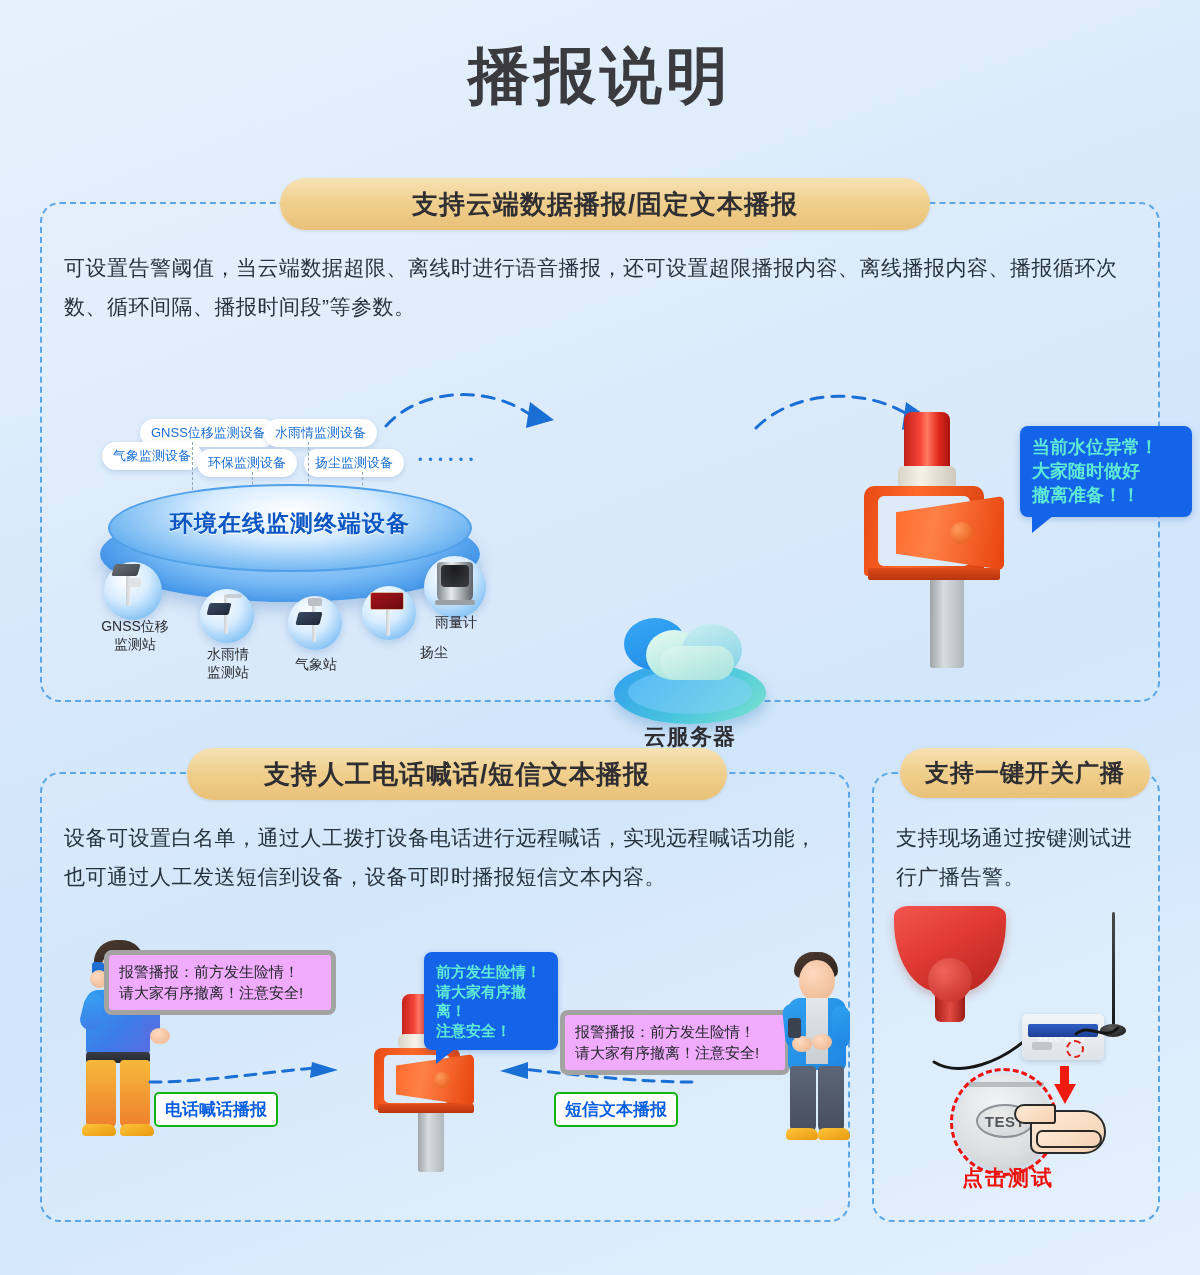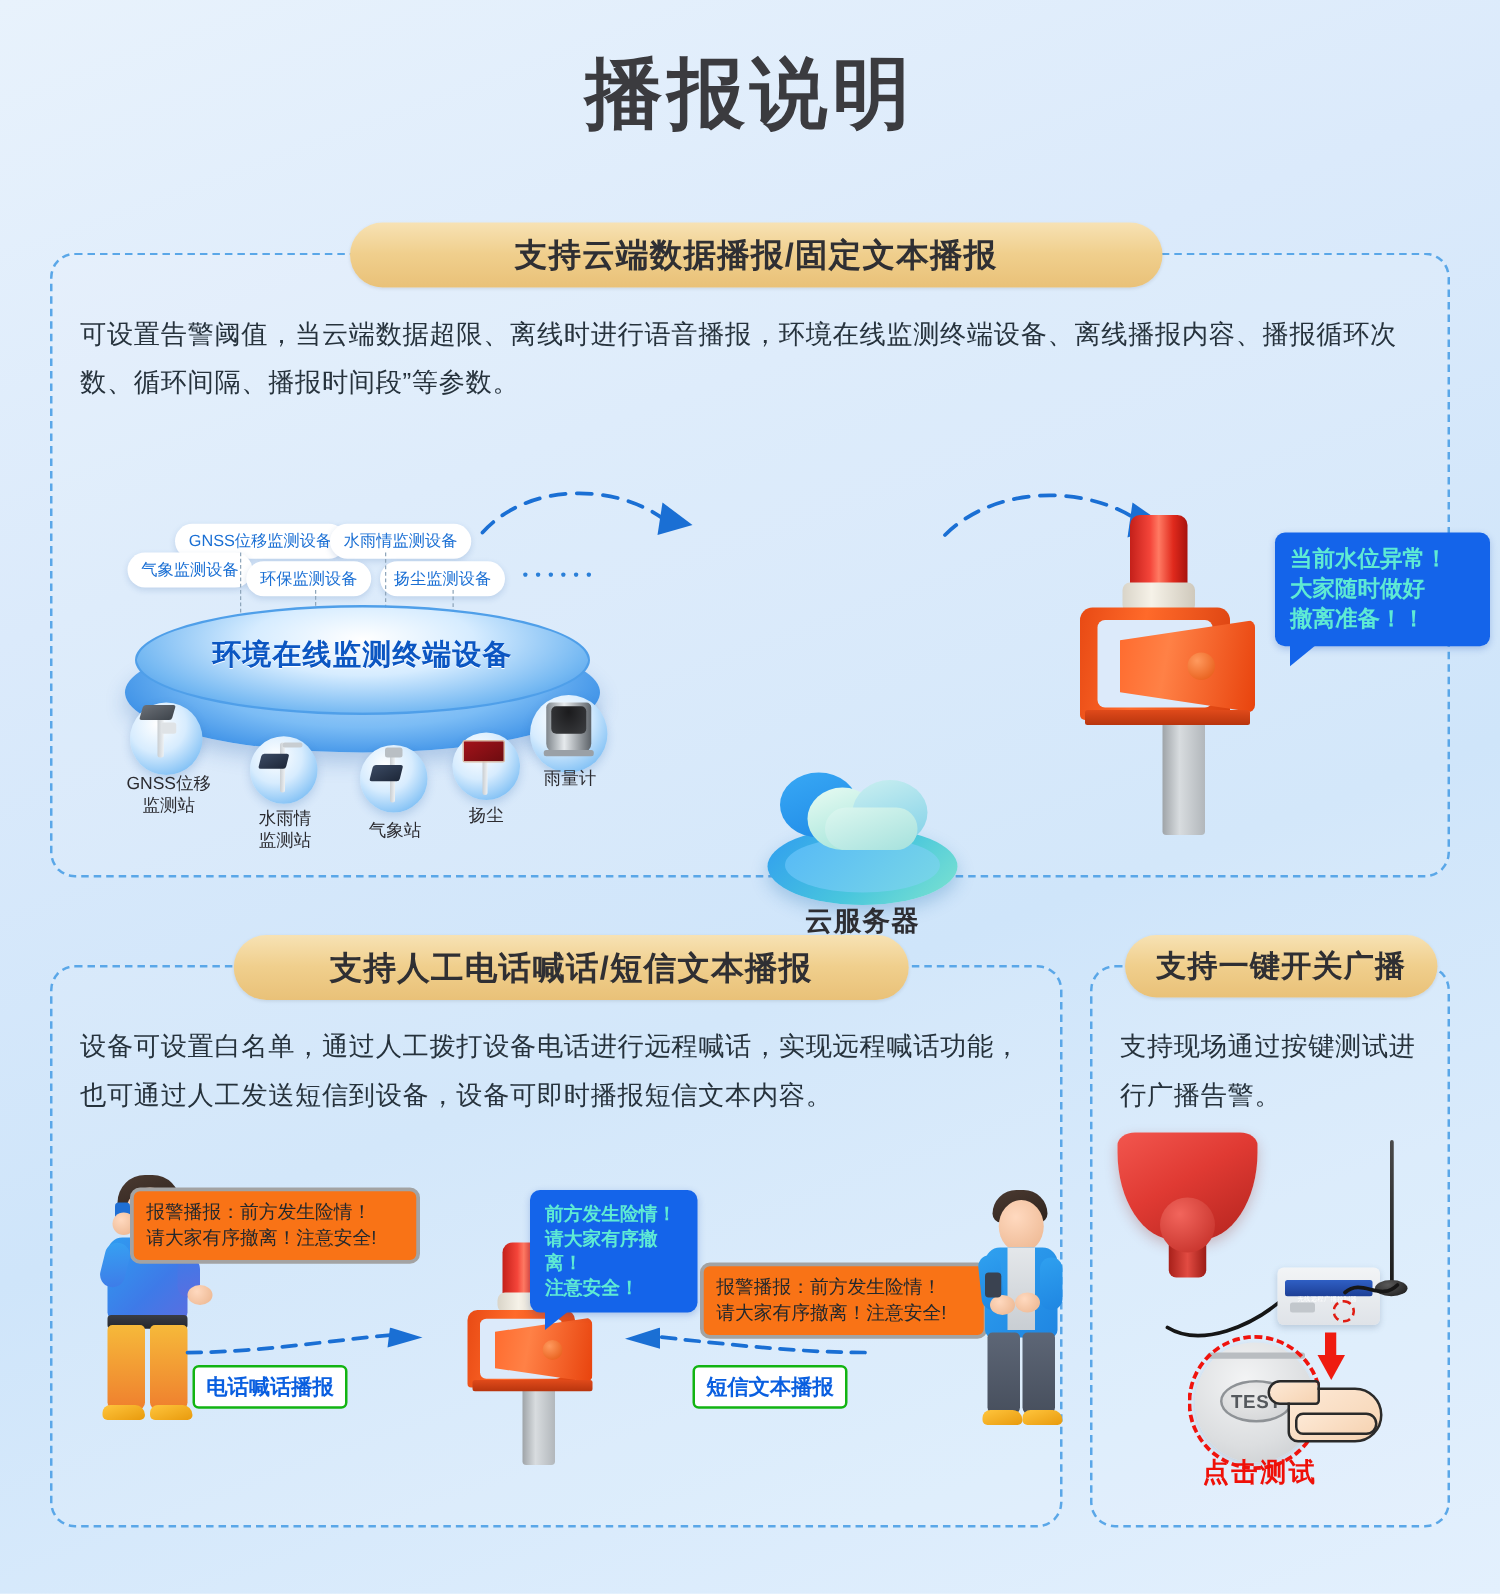--- a/index.html
+++ b/index.html
@@ -183,22 +183,22 @@
     line-height: 1.32;
     white-space: pre-line;
     box-shadow: 0 2px 6px rgba(20,70,180,0.25);
   }
   .bubble-blue .tail {
     position: absolute; width: 0; height: 0;
   }
 
   .bubble-gray {
     position: absolute;
-    background: #f97316;
-    border: 3px solid #a3a3a3;
+    background: #f0abfc;
+    border: 5px solid #a3a3a3;
     border-radius: 8px;
     color: #24282c;
     padding: 7px 10px;
     line-height: 1.38;
     white-space: pre-line;
     font-size: 15px;
   }
 
   .tag-green {
     position: absolute;
@@ -302,21 +302,21 @@
     border: 2px solid #2a2a2a;
   }
 </style>
 </head>
 <body>
 
 <div class="page-title">播报说明</div>
 
 <div class="panel" id="panel-cloud">
   <div class="badge" id="badge-cloud">支持云端数据播报/固定文本播报</div>
-  <div class="body-text" id="text-cloud">可设置告警阈值，当云端数据超限、离线时进行语音播报，环境在线监测终端设备、离线播报内容、播报循环次数、循环间隔、播报时间段”等参数。</div>
+  <div class="body-text" id="text-cloud">可设置告警阈值，当云端数据超限、离线时进行语音播报，还可设置超限播报内容、离线播报内容、播报循环次数、循环间隔、播报时间段”等参数。</div>
 
   <div class="stage">
 
     <div class="pill" style="left:98px; top:215px;">GNSS位移监测设备</div>
     <div class="pill" style="left:222px; top:215px;">水雨情监测设备</div>
     <div class="pill" style="left:60px; top:238px;text-align:center;">气象监测设备</div>
     <div class="pill" style="left:155px; top:245px;">环保监测设备</div>
     <div class="pill" style="left:262px; top:245px;">扬尘监测设备</div>
     <div style="position:absolute; left:376px; top:248px; font-size:13px; color:#2a7fd8; letter-spacing:1px;">• • •  • • •</div>
 
@@ -354,21 +354,21 @@
       <div style="position:absolute;left:13px;top:6px;width:36px;height:40px;background:linear-gradient(90deg,#7e858b,#e6eaed 40%,#5c6268);border-radius:4px 4px 7px 7px;"></div>
       <div style="position:absolute;left:17px;top:9px;width:28px;height:22px;background:radial-gradient(ellipse at 50% 20%,#1b1b1d,#3b3d40);border-radius:4px;"></div>
       <div style="position:absolute;left:11px;top:44px;width:40px;height:5px;background:#9aa0a6;border-radius:2px;"></div>
     </div>
 
     <div class="node-label" style="left:38px; top:414px; width:110px; white-space:pre-line;">GNSS位移
 监测站</div>
     <div class="node-label" style="left:132px; top:442px; width:108px; white-space:pre-line;">水雨情
 监测站</div>
     <div class="node-label" style="left:224px; top:452px; width:100px;">气象站</div>
-    <div class="node-label" style="left:304px; top:440px; width:86px;">扬尘</div>
+    <div class="node-label" style="left:320px; top:440px; width:86px;text-align:right;">扬尘</div>
     <div class="node-label" style="left:370px; top:410px; width:88px;">雨量计</div>
 
     <svg style="position:absolute; left:340px; top:178px; width:190px; height:70px;">
       <path d="M4,44 C40,4 110,4 150,34" stroke="#1a6fd4" stroke-width="3" fill="none" stroke-dasharray="12,9" stroke-linecap="round"></path>
       <polygon points="148,20 172,38 144,46" fill="#1a6fd4"></polygon>
     </svg>
 
     <div class="cloud-server">
       <div class="cloud-disc"></div>
       <div class="cloud-puff cloud-back"></div>

